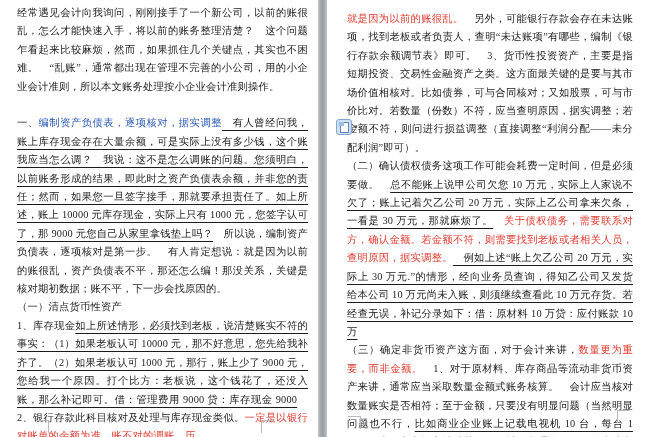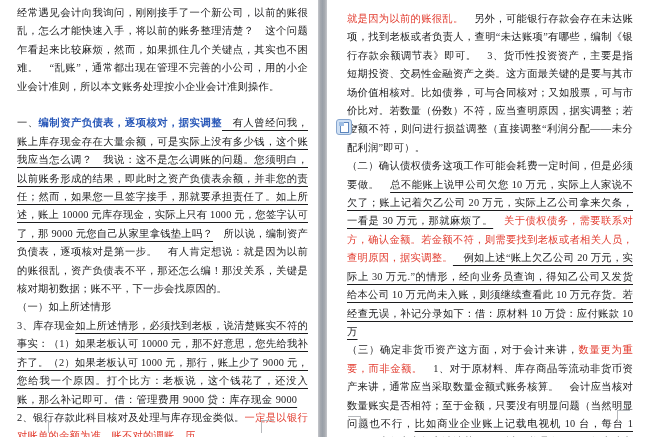--- a/index.html
+++ b/index.html
@@ -23,21 +23,21 @@
   .content{
     position:absolute; text-align:justify; word-break:break-all;
     font-size:10.3px; line-height:18.4px; letter-spacing:0.2px;
   }
   .page-left .content{left:17px; top:4px; width:291px;}
   .page-right .content{left:20px; top:10px; width:286px;}
   .para{margin:0;}
   .blank{height:18.4px;}
   .run-n{color:var(--text);}
   .run-b{color:var(--text); font-weight:normal;}
-  .run-bb{color:var(--blue); font-weight:bold;}
+  .run-bb{color:var(--blue); font-weight:normal;}
   .run-r{color:var(--red);}
   .run-u{
     color:var(--text);
     text-decoration:underline;
     text-decoration-thickness:1px;
     text-underline-offset:3.5px;
     font-family:Liberation Serif, serif;
   }
   
   .paste-btn{
@@ -67,22 +67,22 @@
 </head>
 <body>
 
 <div class="screen">
 
   <div class="page page-left">
     <div class="content">
         <div class="para"><span class="run-n">经常遇见会计向我询问，刚刚接手了一个新公司，以前的账很乱，怎么才能快速入手，将以前的账务整理清楚？　这个问题乍看起来比较麻烦，然而，如果抓住几个关键点，其实也不困难。　“乱账”，通常都出现在管理不完善的小公司，用的小企业会计准则，所以本文账务处理按小企业会计准则操作。</span></div>
         <div class="blank"></div>
         <div class="para"><span class="run-n">一、</span><span class="run-bb">编制资产负债表，逐项核对，据实调整</span><span class="run-u">　有人曾经问我，账上库存现金存在大量余额，可是实际上没有多少钱，这个账我应当怎么调？　我说：这不是怎么调账的问题。您须明白，以前账务形成的结果，即此时之资产负债表余额，并非您的责任；然而，如果您一旦签字接手，那就要承担责任了。如上所述，账上 10000 元库存现金，实际上只有 1000 元，您签字认可了，那 9000 元您自己从家里拿钱垫上吗？</span><span class="run-n">　所以说，编制资产负债表，逐项核对是第一步。　有人肯定想说：就是因为以前的账很乱，资产负债表不平，那还怎么编！那没关系，关键是核对期初数据；账不平，下一步会找原因的。</span></div>
-        <div class="para"><span class="run-b">（一）如上所述情形</span></div>
-        <div class="para"><span class="run-n">3、库存现金</span><span class="run-u">如上所述情形，必须找到老板，说清楚账实不符的事实：（1）如果老板认可 10000 元，那不好意思，您先给我补齐了。（2）如果老板认可 1000 元，那行，账上少了 9000 元，您给我一个原因。打个比方：老板说，这个钱花了，还没入账，那么补记即可。借：管理费用 9000 贷：库存现金 9000</span><span class="run-n">　2、银行存款此科目核对及处理与库存现金类似。</span><span class="run-r">一定是以银行对账单的余额为准，账不对的调账，历</span></div>
+        <div class="para"><span class="run-b">（一）清点货币性资产</span></div>
+        <div class="para"><span class="run-n">1、库存现金</span><span class="run-u">如上所述情形，必须找到老板，说清楚账实不符的事实：（1）如果老板认可 10000 元，那不好意思，您先给我补齐了。（2）如果老板认可 1000 元，那行，账上少了 9000 元，您给我一个原因。打个比方：老板说，这个钱花了，还没入账，那么补记即可。借：管理费用 9000 贷：库存现金 9000</span><span class="run-n">　2、银行存款此科目核对及处理与库存现金类似。</span><span class="run-r">一定是以银行对账单的余额为准，账不对的调账，历</span></div>
       </div>
   </div>
 
   <div class="gap-divider"></div>
 
   <div class="page page-right">
     <div class="content">
         <div class="para"><span class="run-r">就是因为以前的账很乱。</span><span class="run-n">　另外，可能银行存款会存在未达账项，找到老板或者负责人，查明“未达账项”有哪些，编制《银行存款余额调节表》即可。　3、货币性投资资产，主要是指短期投资、交易性金融资产之类。这方面最关键的是要与其市场价值相核对。比如债券，可与合同核对；又如股票，可与市价比对。若数量（份数）不符，应当查明原因，据实调整；若金额不符，则问进行损益调整（直接调整“利润分配——未分配利润”即可）。</span></div>
         <div class="para"><span class="run-n">（二）</span><span class="run-b">确认债权债务</span><span class="run-n">这项工作可能会耗费一定时间，但是必须要做。　</span><span class="run-u">总不能账上说甲公司欠您 10 万元，实际上人家说不欠了；账上记着欠乙公司 20 万元，实际上乙公司拿来欠条，一看是 30 万元，那就麻烦了。</span><span class="run-r">　关于债权债务，需要联系对方，确认金额。若金额不符，则需要找到老板或者相关人员，查明原因，据实调整。</span><span class="run-u">　例如上述“账上欠乙公司 20 万元，实际上 30 万元.”的情形，经向业务员查询，得知乙公司又发货给本公司 10 万元尚未入账，则须继续查看此 10 万元存货。若经查无误，补记分录如下：借：原材料 10 万贷：应付账款 10 万</span></div>
         <div class="para"><span class="run-n">（三）</span><span class="run-b">确定非货币资产</span><span class="run-n">这方面，对于会计来讲，</span><span class="run-r">数量更为重要，而非金额。</span><span class="run-n">　1、对于原材料、库存商品等流动非货币资产来讲，通常应当采取数量金额式账务核算。　会计应当核对数量账实是否相符；至于金额，只要没有明显问题（当然明显问题也不行，</span><span class="run-u">比如商业企业账上记载电视机 10 台，每台 1 元，那也得和老板交涉清楚）</span><span class="run-n">，可以不必理会。　</span><span class="run-u">但如上述电视机，账上记载 10 台，每台 5000 元；而经查</span></div>

